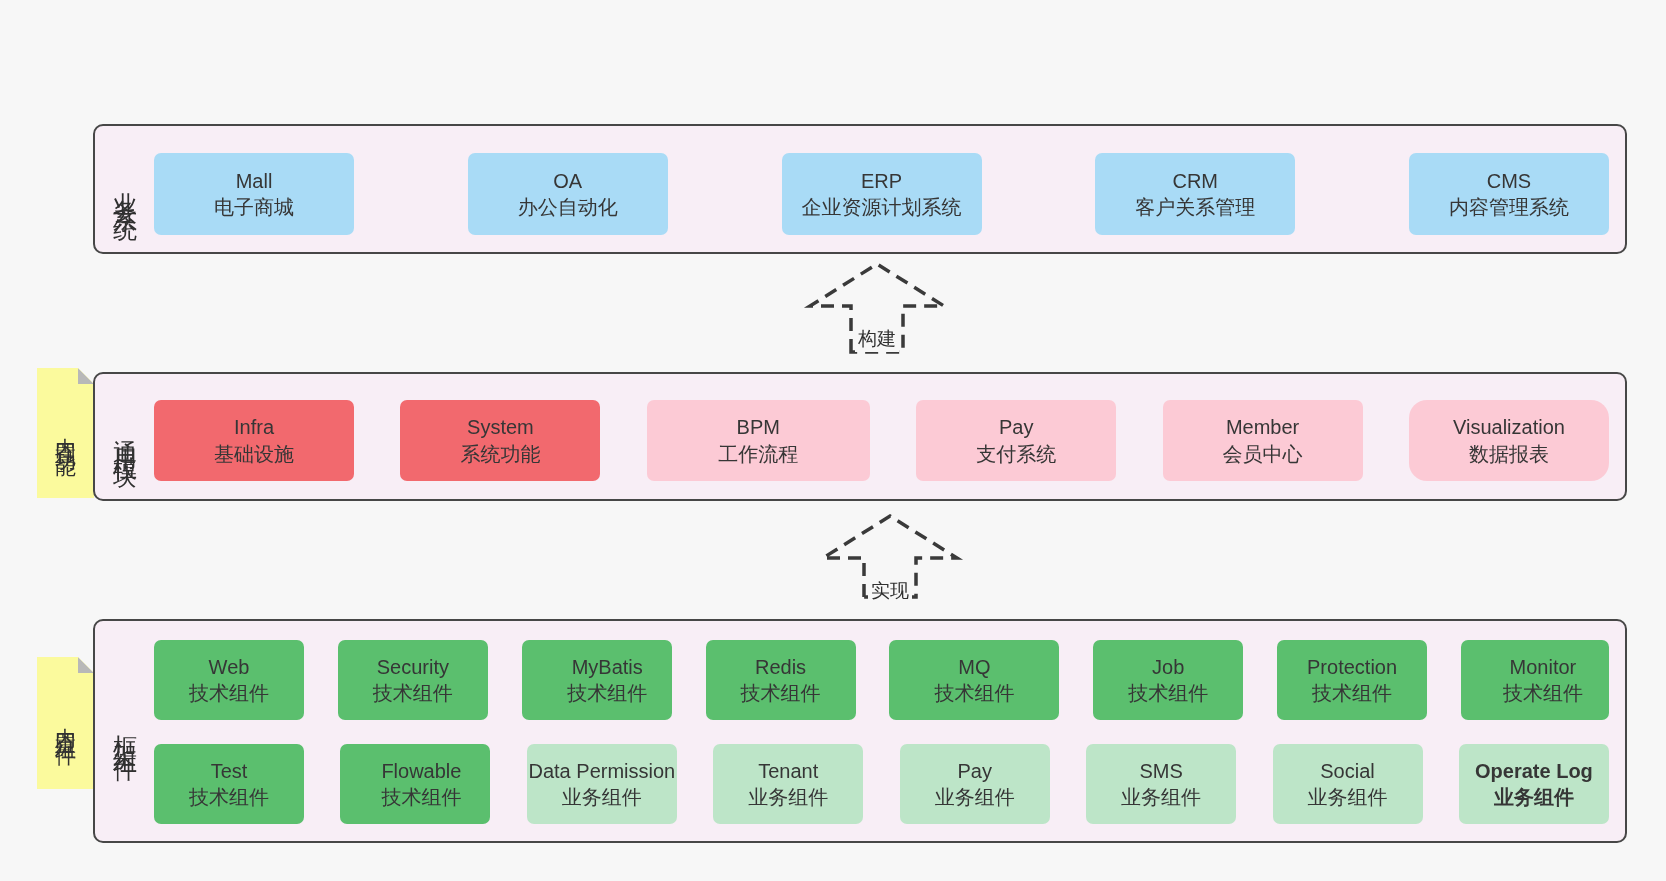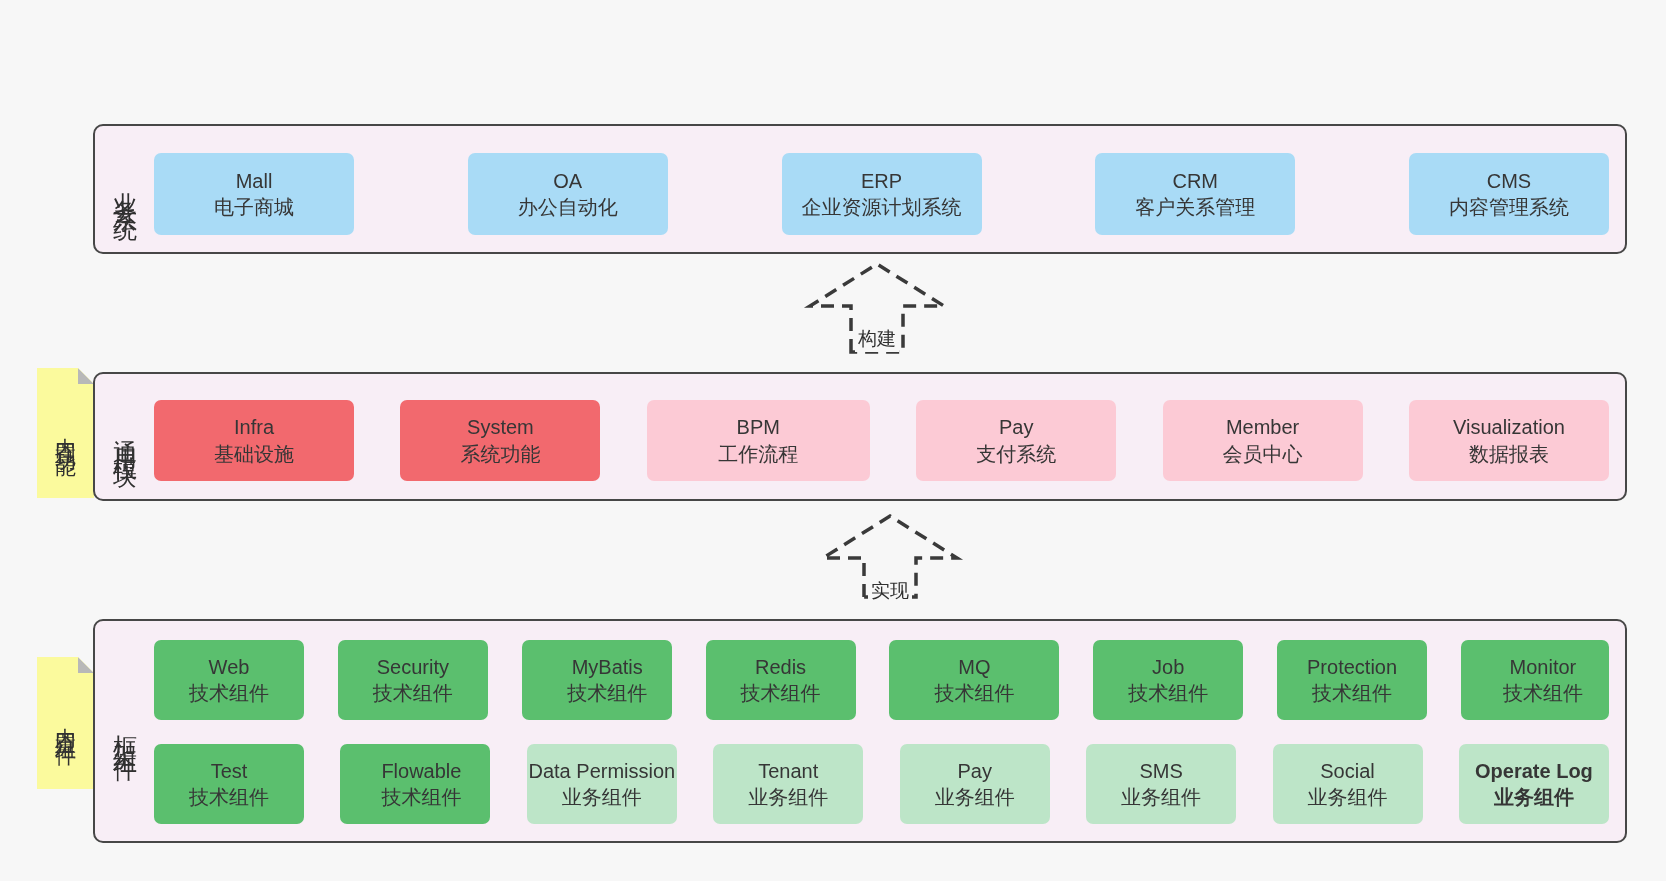--- a/index.html
+++ b/index.html
@@ -117,21 +117,21 @@
           <div class="bs">工作流程</div>
         </div>
         <div class="box v-pink" style="width: 200px;">
           <div class="bt">Pay</div>
           <div class="bs">支付系统</div>
         </div>
         <div class="box v-pink" style="width: 200px;">
           <div class="bt">Member</div>
           <div class="bs">会员中心</div>
         </div>
-        <div class="box v-pink" style="width: 200px;">
+        <div class="box v-pink" style="width: 200px; border-radius: 18px;">
           <div class="bt">Visualization</div>
           <div class="bs">数据报表</div>
         </div>
       </div>
     </section>
     <div class="sticky" style="top: 657px; height: 132px;">
       <span class="sticky-text">内置组件</span>
     </div>
     <section class="band" style="top: 619px; height: 224px;">
       <div class="band-label">框架组件</div>

